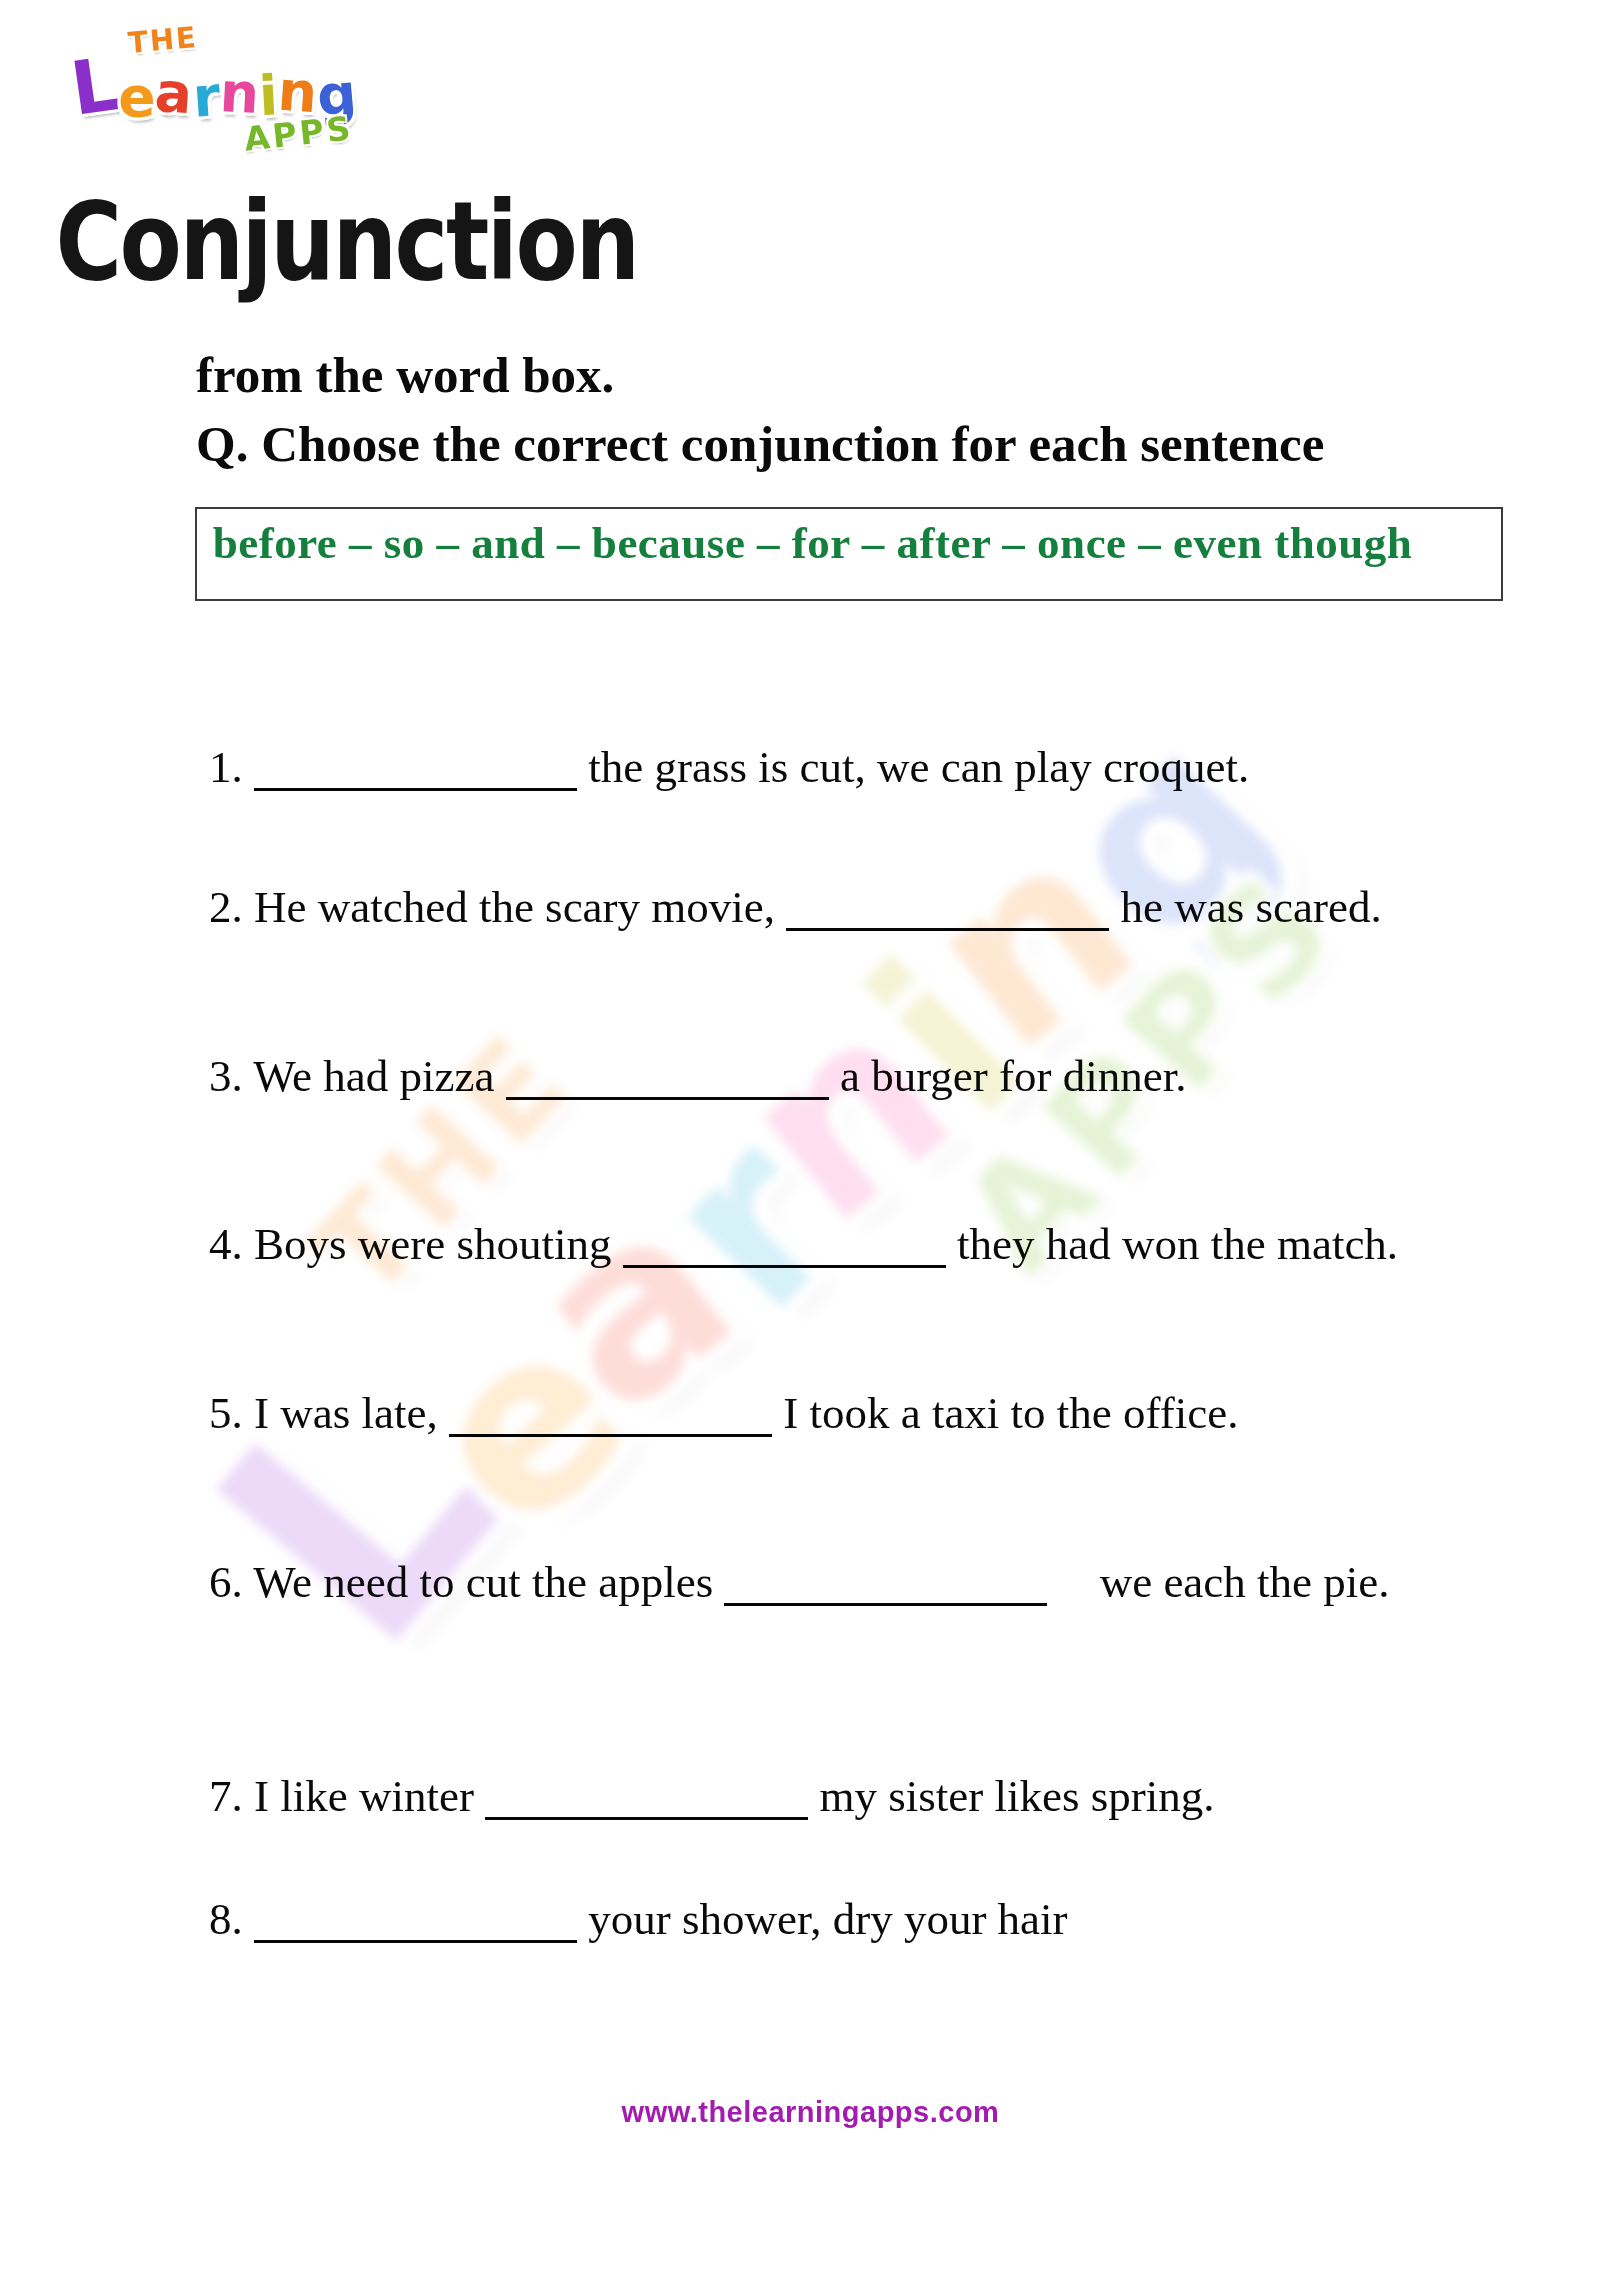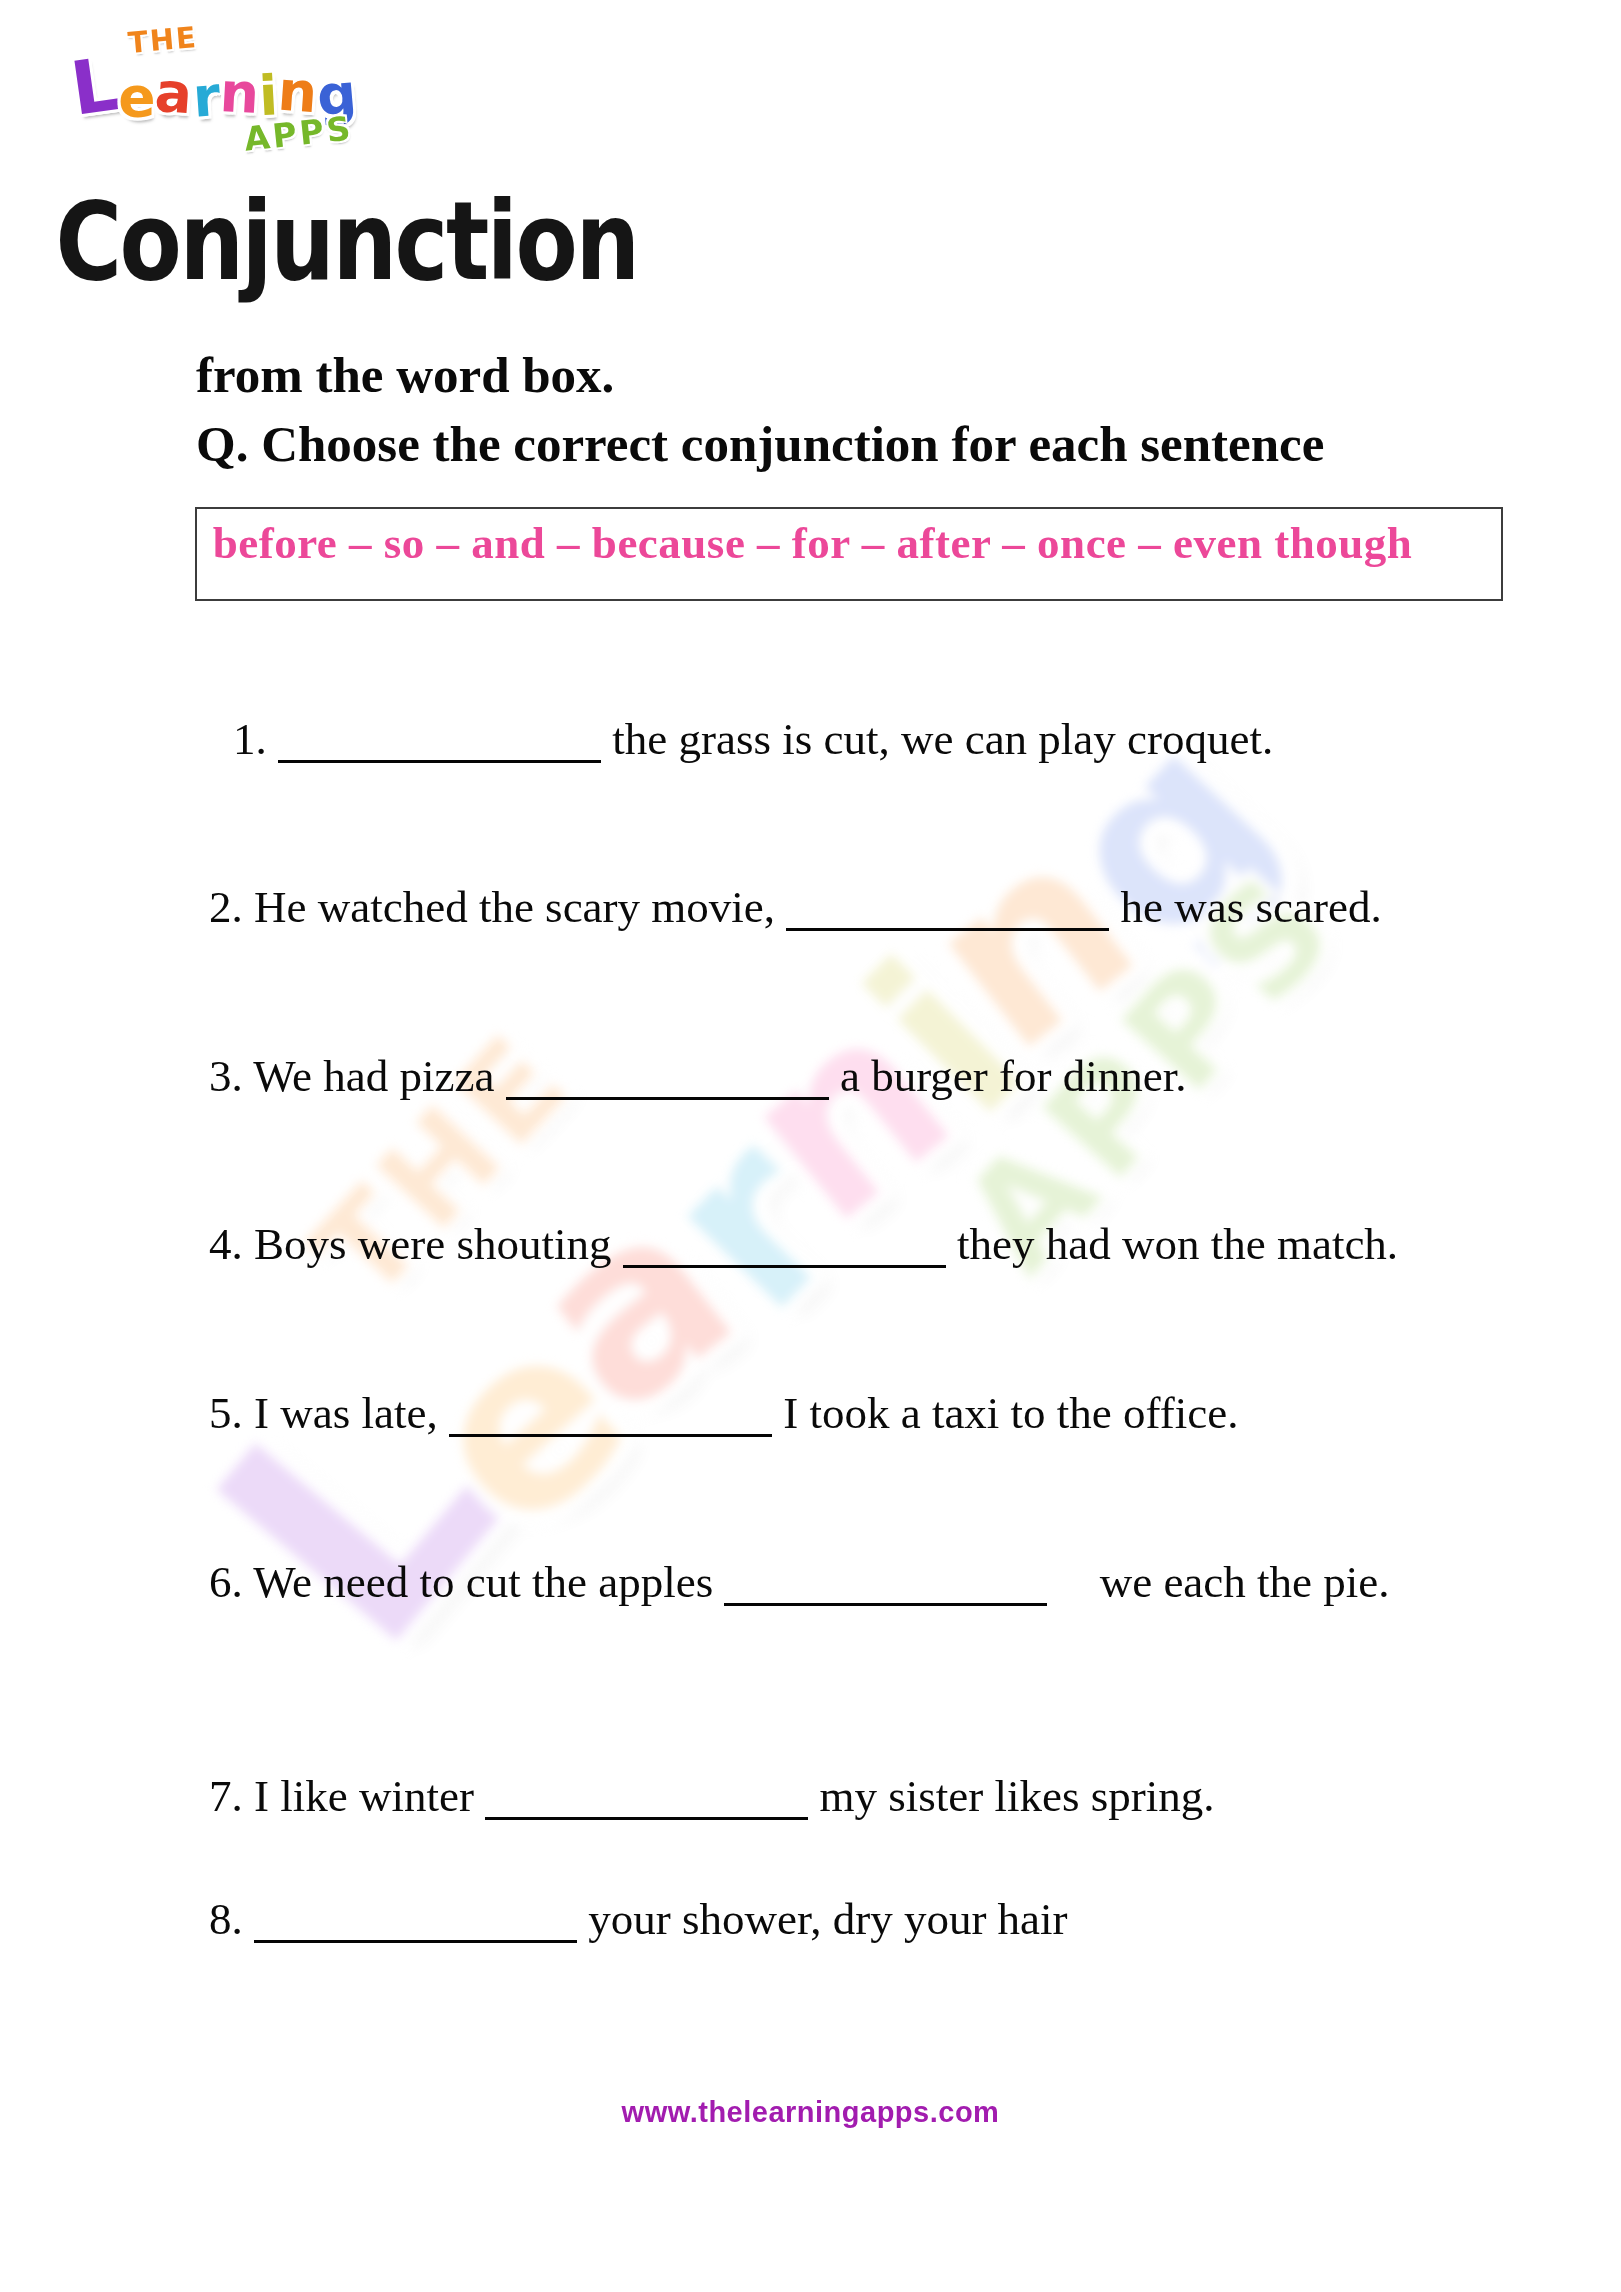--- a/index.html
+++ b/index.html
@@ -71,21 +71,21 @@
 
   
   .word-box{
     position:absolute;left:195px;top:507px;width:1308px;height:94px;
     box-sizing:border-box;
     border:2.9px solid #3c3c3c;
     background:rgba(255,255,255,0.55);
     font-weight:bold;font-size:45px;
     padding:7.8px 0 0 15.7px;
     letter-spacing:0.5px;
-    color:#ec4899;
+    color:#15803d;
   }
 
   
   .sentence-row{
     position:absolute;left:209px;
     font-size:45px;color:#0a0a0a;white-space:nowrap;line-height:59px;
   }
   .blank{
     display:inline-block;
     width:323px;height:2px;
@@ -129,21 +129,21 @@
   <div class="question">
     <div>from the word box.</div>
     <div>Q. Choose the correct conjunction for each sentence</div>
   </div>
 
   <div class="word-box">
     <span>before – so – and – because – for – after – once – even though</span>
   </div>
 
   <div id="sentences">
-      <div class="sentence-row" style="top: 710px; margin-left: 24px;"><span>1.</span> <span class="blank"></span> <span>the grass is cut, we can play croquet.</span></div>
+      <div class="sentence-row" style="top: 738px;"><span>1.</span> <span class="blank"></span> <span>the grass is cut, we can play croquet.</span></div>
       <div class="sentence-row" style="top: 878px;"><span>2.</span> <span>He watched the scary movie,</span> <span class="blank"></span> <span>he was scared.</span></div>
       <div class="sentence-row" style="top: 1047px;"><span>3.</span> <span>We had pizza</span> <span class="blank"></span> <span>a burger for dinner.</span></div>
       <div class="sentence-row" style="top: 1215px;"><span>4.</span> <span>Boys were shouting</span> <span class="blank"></span> <span>they had won the match.</span></div>
       <div class="sentence-row" style="top: 1384px;"><span>5.</span> <span>I was late,</span> <span class="blank"></span> <span>I took a taxi to the office.</span></div>
       <div class="sentence-row" style="top: 1553px;"><span>6.</span> <span>We need to cut the apples</span> <span class="blank wide-gap"></span> <span>we each the pie.</span></div>
       <div class="sentence-row" style="top: 1721px; margin-top: 46px;"><span>7.</span> <span>I like winter</span> <span class="blank"></span> <span>my sister likes spring.</span></div>
       <div class="sentence-row" style="top: 1890px;"><span>8.</span> <span class="blank"></span> <span>your shower, dry your hair</span></div>
     </div>
 
   <div class="footer">

